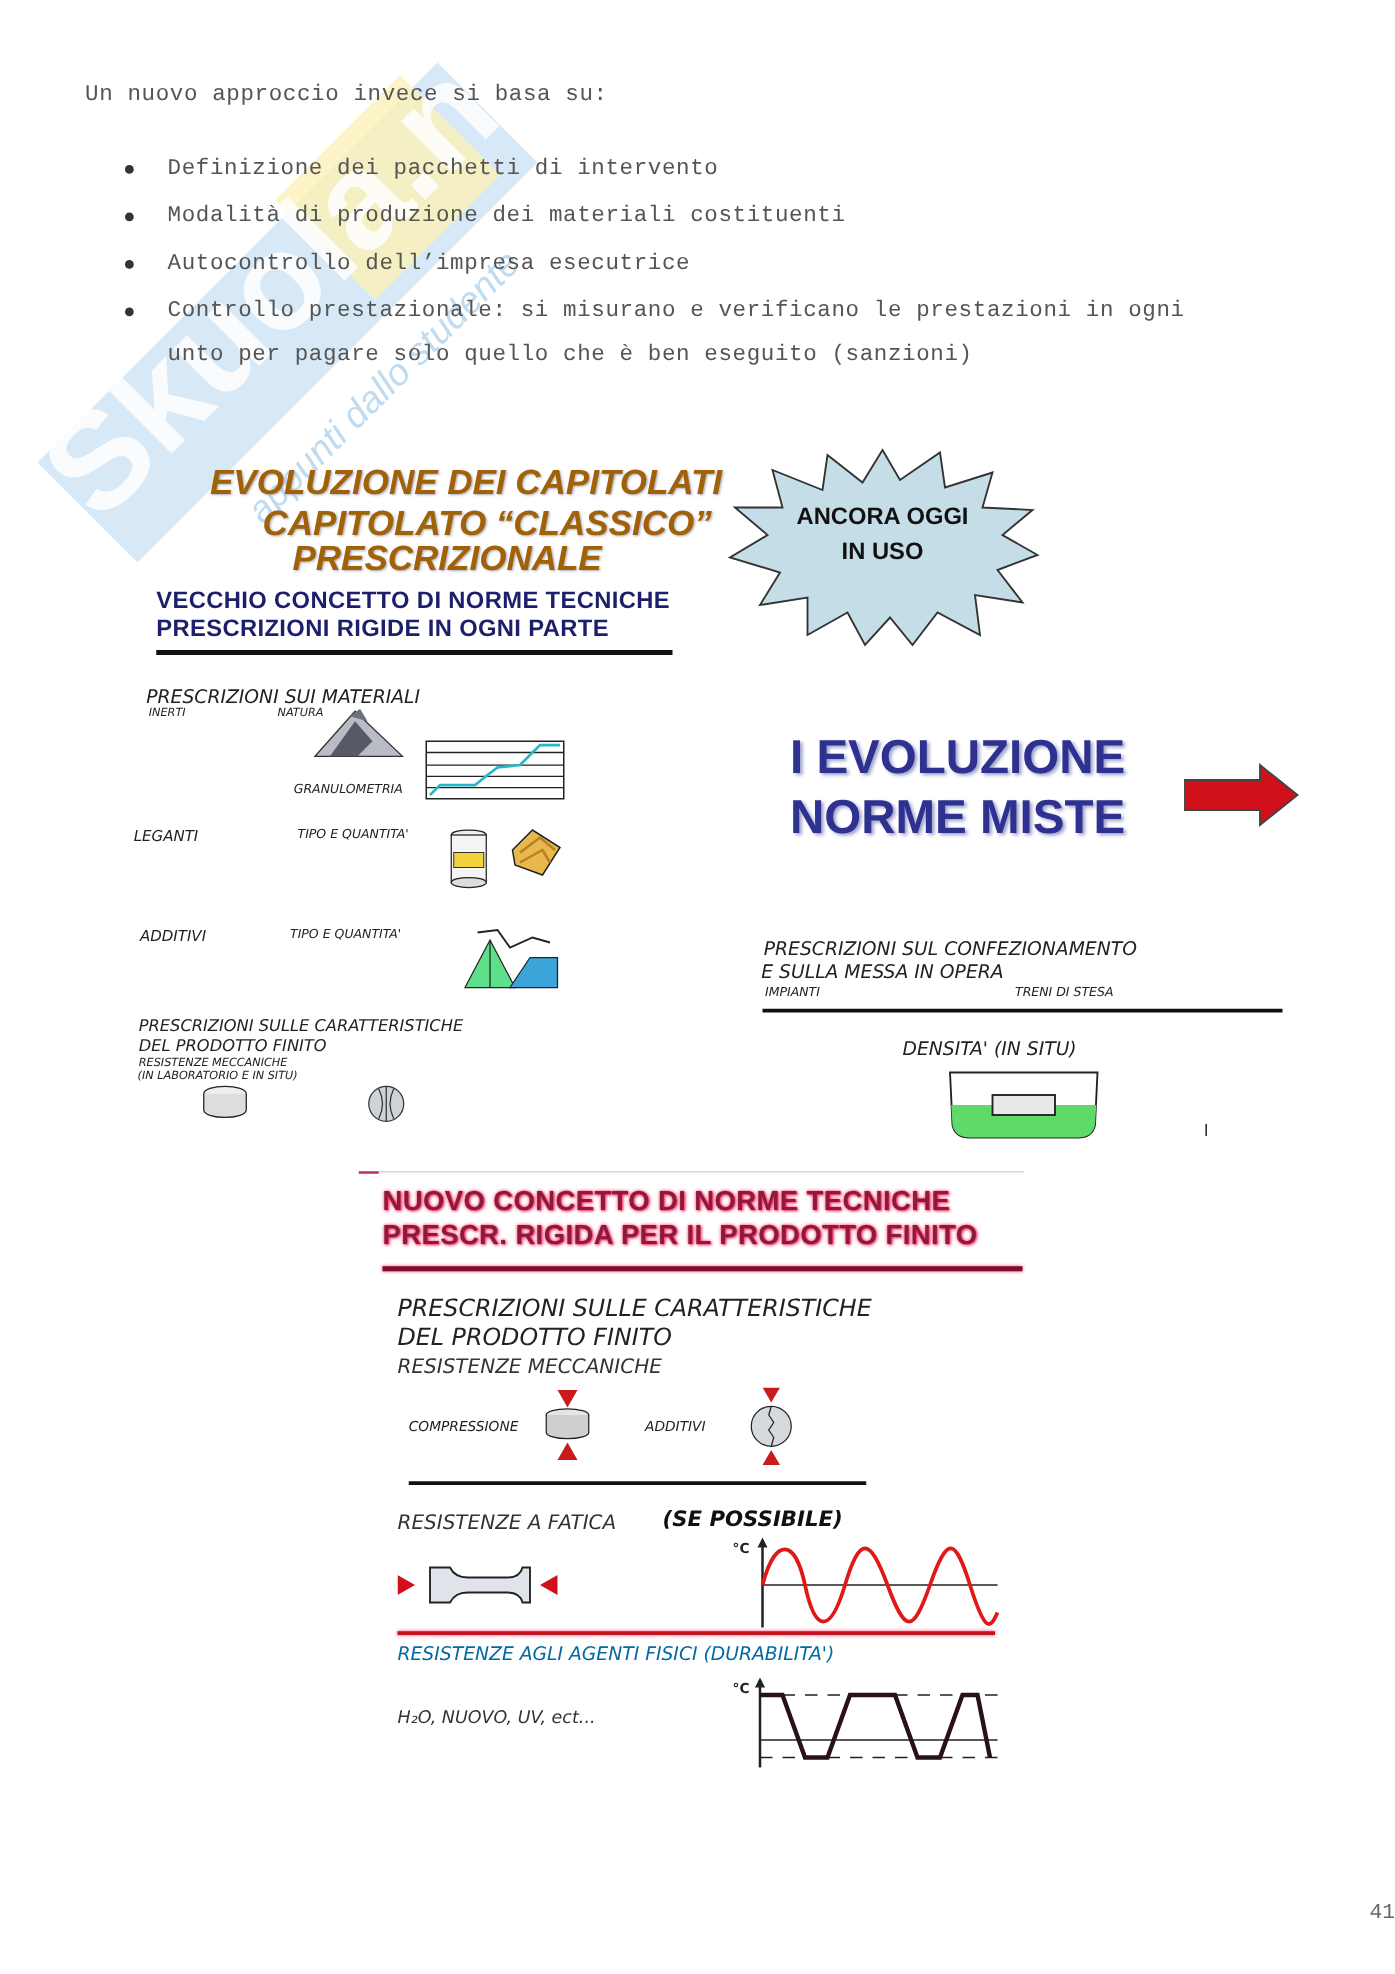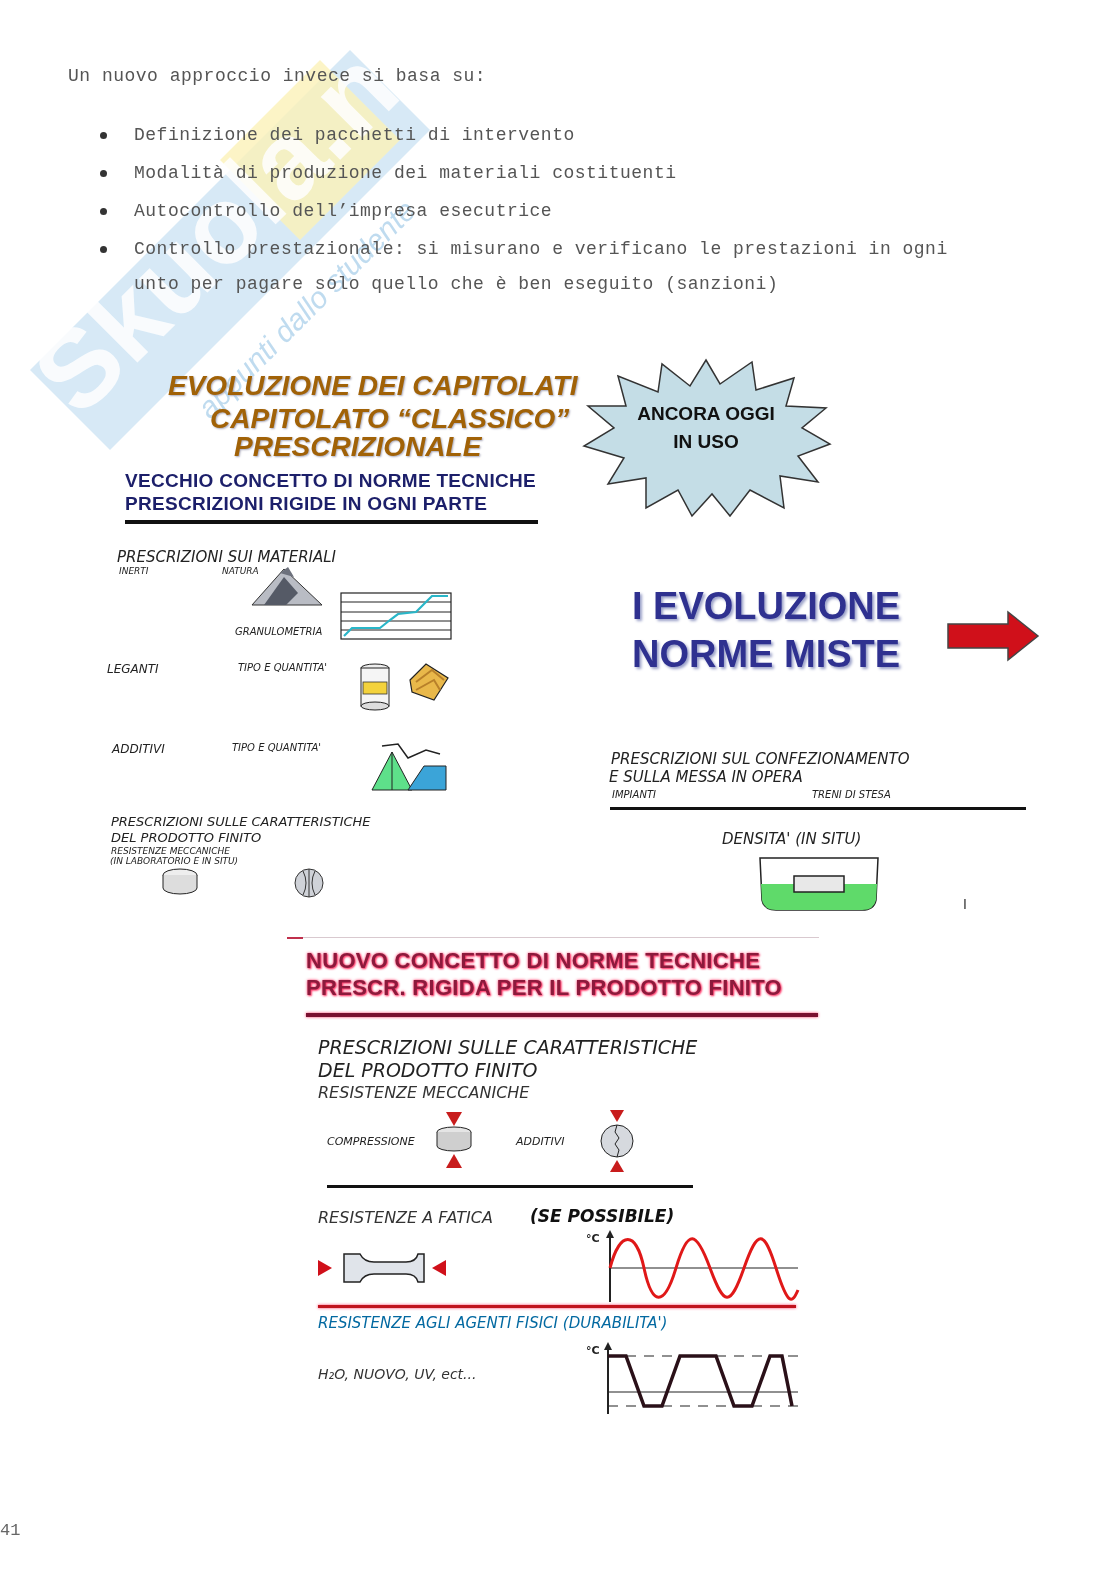--- a/index.html
+++ b/index.html
@@ -19,21 +19,21 @@
   .blue-title { font-family: "Liberation Sans", sans-serif; font-weight: bold; font-style: italic; color: #a16207; font-size: 28px; text-shadow: 1px 1px 2px #aab; white-space: nowrap; }
   .navy-caps { font-family: "Liberation Sans", sans-serif; font-weight: bold; color: #1c1f6a; font-size: 19px; white-space: nowrap; letter-spacing: 0.3px; }
 
   .big-blue { font-family: "Liberation Sans", sans-serif; font-weight: bold; color: #2f3190; font-size: 38px; line-height: 48px; text-shadow: 2px 2px 3px #9aa0c8; white-space: nowrap; }
 
   .red-title { font-family: "Liberation Sans", sans-serif; font-weight: bold; color: #8c1a3c; font-size: 22px; text-shadow: 0 0 3px #ff3a6a, 1px 1px 2px #ff3a6a; white-space: nowrap; letter-spacing: 0.3px; }
 
   .hr-black { position: absolute; height: 4px; background: #111; z-index: 2; }
   .hr-red { position: absolute; height: 4px; background: #7a1030; box-shadow: 0 0 3px #ff3060; z-index: 2; }
 
-  .page-num { position: absolute; left: 0; width: 1116px; top: 1521px; text-align: left; font-size: 17px; color: #666; z-index: 2; }
+  .page-num { position: absolute; left: 0; width: 1116px; top: 1521px; text-align: right; font-size: 17px; color: #666; z-index: 2; }
 </style>
 </head>
 <body>
 
 <svg class="watermark" viewBox="0 0 440 440">
   <polygon points="10,330 330,10 410,90 90,410" fill="#c9e2f3" opacity="0.75"></polygon>
   <polygon points="200,120 300,20 380,100 280,200" fill="#fbf1b8" opacity="0.8"></polygon>
   <text x="60" y="380" transform="rotate(-45 60 380)" font-family="Liberation Sans, sans-serif" font-weight="bold" font-size="110" fill="#ffffff" opacity="0.85">Skuola.net</text>
   <text x="190" y="380" transform="rotate(-45 190 380)" font-family="Liberation Sans, sans-serif" font-style="italic" font-size="30" fill="#b9d8ee" opacity="0.9">appunti dallo studente</text>
 </svg>

